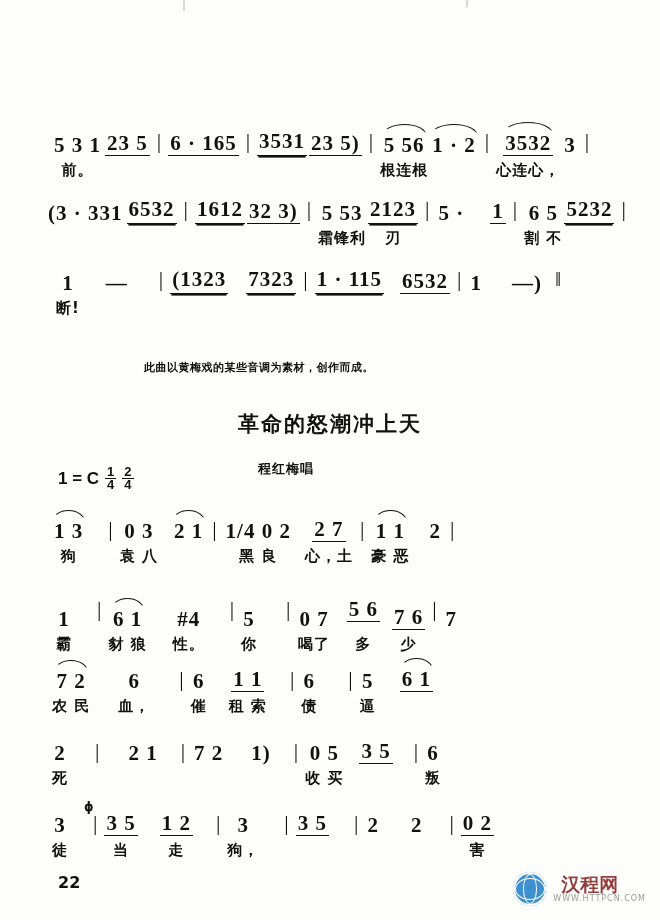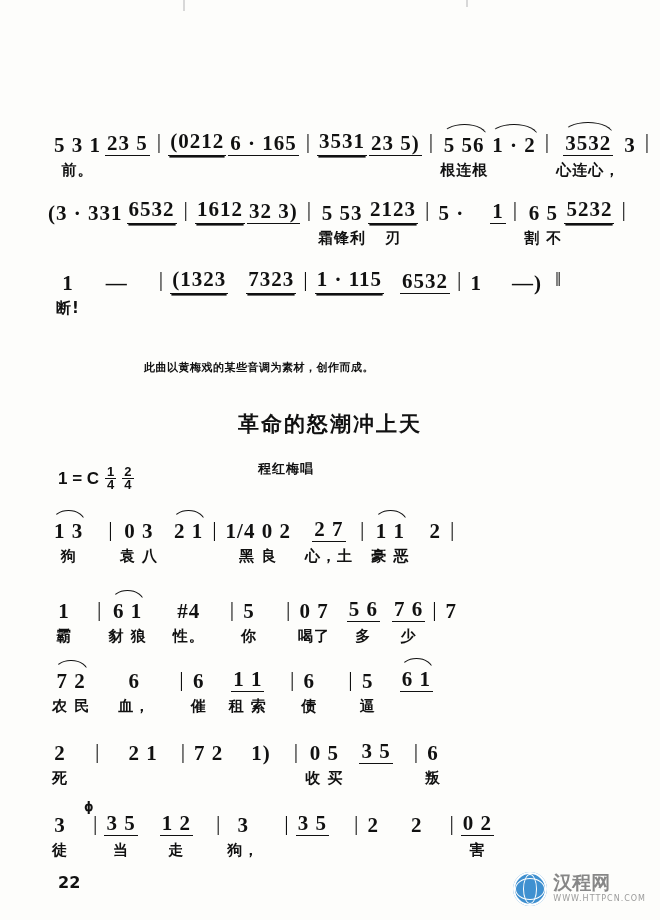--- a/index.html
+++ b/index.html
@@ -154,23 +154,24 @@
     position: absolute;
     border: 1.5px solid #ffffff;
     border-radius: 50%;
   }
   .wm-globe::before { inset: 6px 2px; }
   .wm-globe::after  { inset: 2px 10px; }
   .wm-text {
     display: flex; flex-direction: column; line-height: 1.05;
   }
   .wm-main {
-    font-family: Liberation Mono, monospace;
-    font-size: 19px; font-weight: 700; color: #737373;
+    font-family: Liberation Sans, sans-serif;
+    font-size: 19px; font-weight: 700; color: #7f1d1d;
     letter-spacing: 0px;
+    margin-left: 8px;
   }
   .wm-sub {
     font-family: "DejaVu Sans", sans-serif;
     font-size: 8px; color: #8a8a8a; letter-spacing: 1px;
   }
   .edge-mark {
     position: absolute;
     background: #d8d8d8;
   }
 </style>
@@ -185,24 +186,20 @@
   <div class="staff-line" style="left:52px; top:130px;">
     <div class="cell">
       <span class="notes">5 3 1</span>
       <span class="lyric">前。</span>
     </div>
     <div class="cell">
       <span class="notes u1">23 5</span>
       <span class="lyric"></span>
     </div>
     <div class="cell bar">|</div>
-    <div class="cell">
-      <span class="notes u2">(0212</span>
-      <span class="lyric"></span>
-    </div>
     <div class="cell">
       <span class="notes u1">6 · 165</span>
       <span class="lyric"></span>
     </div>
     <div class="cell bar">|</div>
     <div class="cell">
       <span class="notes u2">3531</span>
       <span class="lyric"></span>
     </div>
     <div class="cell">
@@ -387,21 +384,21 @@
     <div class="cell bar" style="margin-left:18px;">|</div>
     <div class="cell">
       <span class="notes">5</span>
       <span class="lyric">你</span>
     </div>
     <div class="cell bar" style="margin-left:22px;">|</div>
     <div class="cell">
       <span class="notes">0 7</span>
       <span class="lyric">喝了</span>
     </div>
-    <div class="cell" style="margin-left:14px;">
+    <div class="cell" style="margin-left:14px;gap:8px;">
       <span class="notes u1">5 6</span>
       <span class="lyric">多</span>
     </div>
     <div class="cell" style="margin-left:10px;">
       <span class="notes u1">7 6</span>
       <span class="lyric">少</span>
     </div>
     <div class="cell bar">|</div>
     <div class="cell">
       <span class="notes">7</span>

